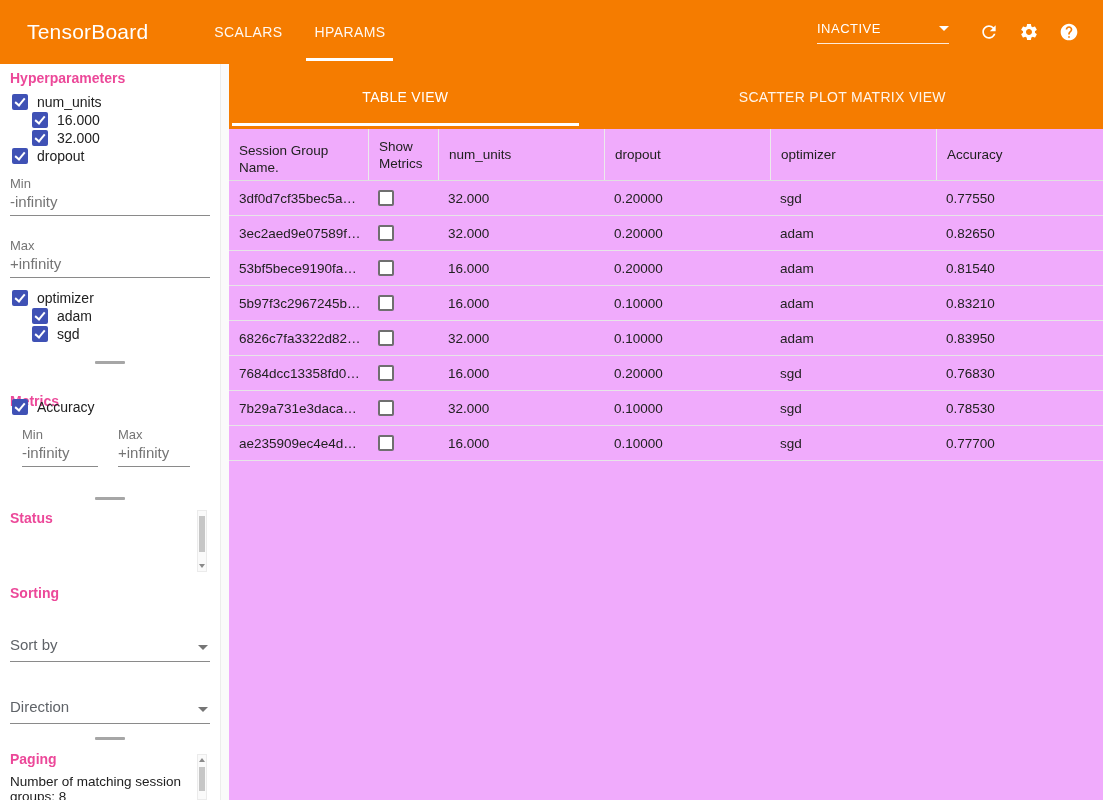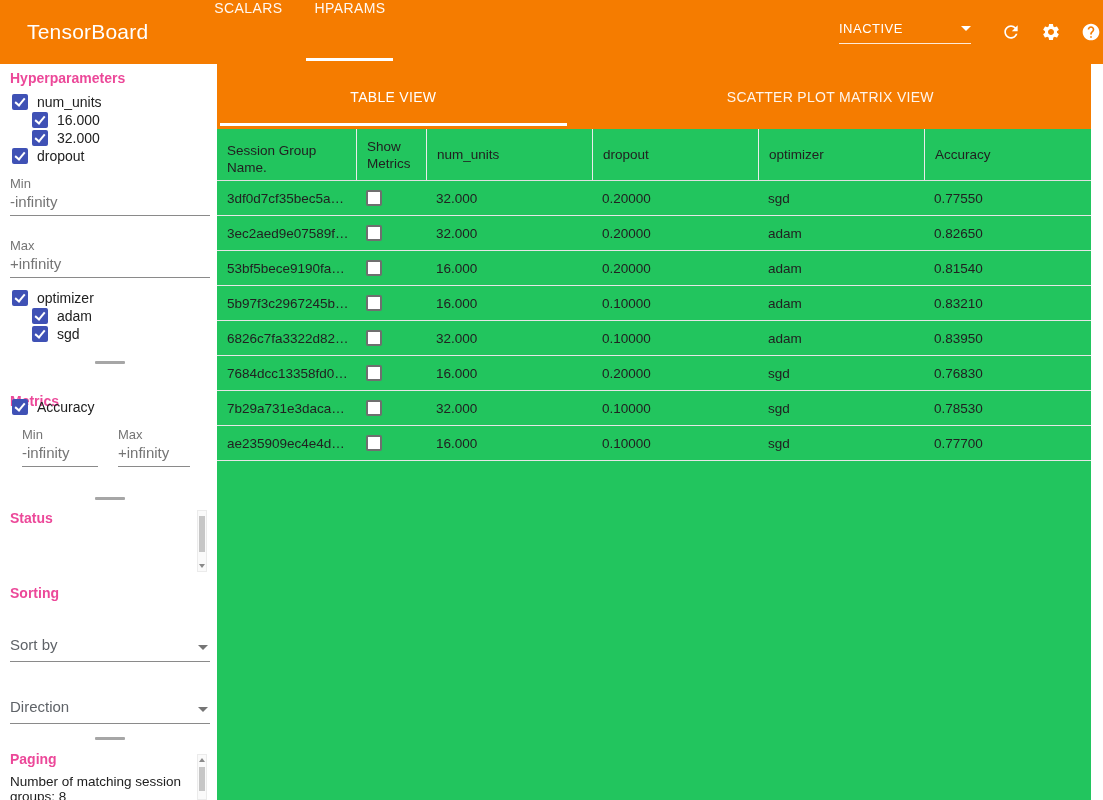--- a/index.html
+++ b/index.html
@@ -4,26 +4,26 @@
 <style>
   * { margin:0; padding:0; box-sizing:border-box; }
   html,body { width:1103px; height:800px; overflow:hidden; background:#fff;
               font-family:"Liberation Sans", sans-serif; }
 
   
   .topbar { position:absolute; left:0; top:0; width:1103px; height:64px;
             background:#f57c00; display:flex; align-items:center; color:#fff; z-index:10; }
   .logo { margin-left:27px; font-size:21px; font-weight:400; letter-spacing:.2px; }
   .top-tabs { margin-left:50px; height:64px; display:flex; }
-  .top-tab { padding:0 16px; display:flex; font-size:14px;
+  .top-tab { padding:0 16px; display:flex; align-items:center; font-size:14px;
              font-weight:500; letter-spacing:.4px; position:relative; cursor:pointer;
              color:rgba(255,255,255,.95); text-transform:uppercase; }
   .top-tab.active::after { content:''; position:absolute; left:8px; right:8px; bottom:3px;
              height:3px; background:#fff; }
-  .top-right { margin-left:auto; display:flex; align-items:center; }
+  .top-right { margin-left:auto; display:flex; align-items:center; padding-right:22px; }
   .status-select { width:132px; display:flex; align-items:center; justify-content:space-between;
              font-size:13px; letter-spacing:.5px; padding-bottom:7px; margin-right:12px;
              border-bottom:1px solid rgba(255,255,255,.85); cursor:pointer; }
   .dd-arrow-w { width:0; height:0; border-left:5px solid transparent;
              border-right:5px solid transparent; border-top:5px solid #fff; }
   .icon-btn { width:24px; height:24px; margin-left:16px; background:none; border:0;
              cursor:pointer; display:flex; align-items:center; justify-content:center; }
   .icon-btn svg { width:20px; height:20px; fill:#fff; }
 
   
@@ -58,21 +58,21 @@
   .sb { position:absolute; width:10px; background:#fafafa; border:1px solid #ebebeb; }
   .sb .thumb { position:absolute; left:1px; right:1px; background:#c6c6c6; }
   .sb .arrd { position:absolute; left:1px; bottom:3px; width:0; height:0;
             border-left:3px solid transparent; border-right:3px solid transparent;
             border-top:4px solid #8a8a8a; }
   .sb .arru { position:absolute; left:1px; top:3px; width:0; height:0;
             border-left:3px solid transparent; border-right:3px solid transparent;
             border-bottom:4px solid #8a8a8a; }
 
   
-  .main { position:absolute; left:217px; top:64px; width:874px; height:736px; background:#22c55e; }
+  .main { position:absolute; left:229px; top:64px; width:874px; height:736px; background:#f0abfc; }
   .view-tabs { height:65px; background:#f57c00; display:flex; }
   .vtab { display:flex; align-items:center; justify-content:center; color:rgba(255,255,255,.92);
           font-size:14px; font-weight:500; letter-spacing:.3px; position:relative;
           cursor:pointer; text-transform:uppercase; }
   .vt1 { flex:232 0 0; } .vt2 { flex:299 0 0; } .vt3 { flex:343 0 0; }
   .vtab.active { color:#fff; }
   .vtab.active::after { content:''; position:absolute; left:3px; right:3px; bottom:3px;
           height:3px; background:#fff; }
   .thead { display:flex; height:52px; border-bottom:1px solid #e0e0e0; }
   .thead .tcell { display:flex; align-items:center; padding-left:10px; font-size:13.5px;

